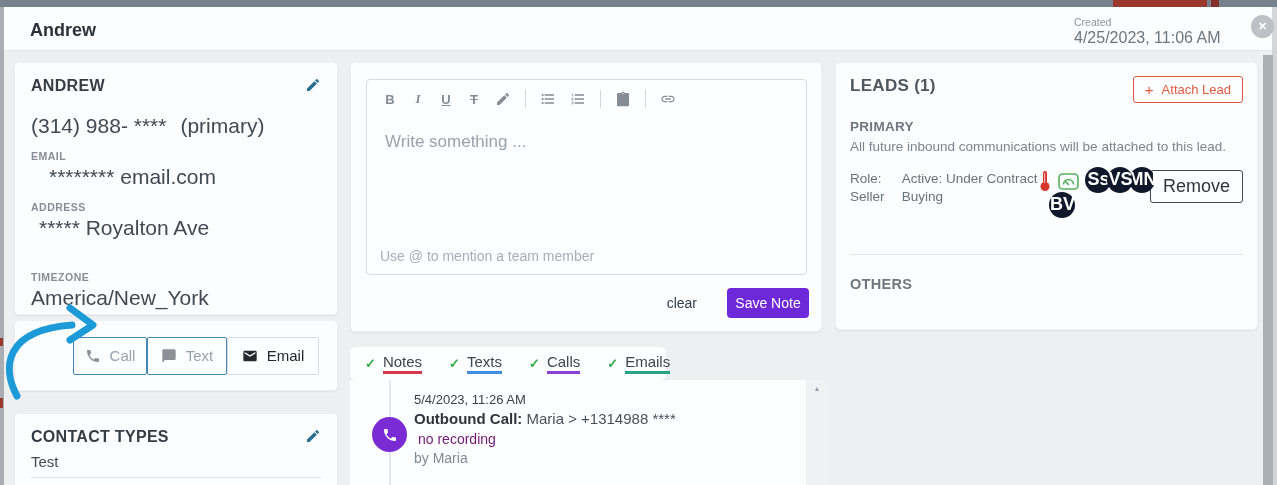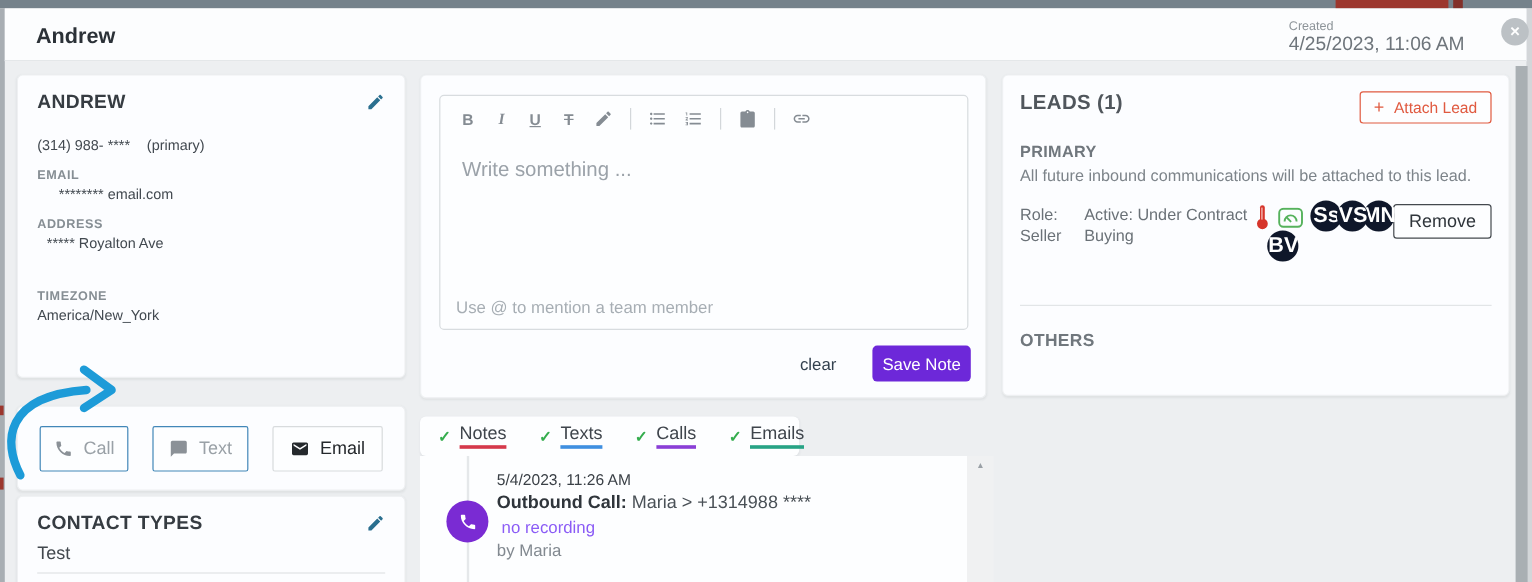--- a/index.html
+++ b/index.html
@@ -33,30 +33,30 @@
   .card { position:absolute; background:#fcfdff; border:1px solid #eef0f2; border-radius:5px;
           box-shadow:0 1px 2px rgba(40,50,60,.07); }
 
   
   #contact-card { left:14px; top:62px; width:324px; height:253px; padding:14px 16px; }
   .card-title-row { display:flex; justify-content:space-between; align-items:flex-start; }
   .card-title { font-size:16px; font-weight:bold; color:#363c42; letter-spacing:.3px; }
   .edit-pencil { width:16px; height:16px; fill:#2a6f8f; cursor:pointer; }
   .field { margin-top:12px; }
   .field-label { font-size:10.5px; font-weight:bold; color:#868e94; letter-spacing:.5px; }
-  .field-value { font-size:12px; color:#424950; margin-top:3px; }
+  .field-value { font-size:21px; color:#424950; margin-top:3px; }
   .indent-lg { padding-left:18px; }
   .indent-sm { padding-left:8px; }
   .mt-lg { margin-top:31px; }
   .mt-first { margin-top:19px; }
   .tag { margin-left:14px; }
 
   
-  #actions-card { left:14px; top:338px; width:324px; height:71px; padding:16px 18px;
-                  display:flex; justify-content:space-between; align-items:center; }
+  #actions-card { left:14px; top:320px; width:324px; height:71px; padding:16px 18px;
+                  display:flex; justify-content:flex-end; align-items:center; }
   .act-btn { height:38px; display:flex; align-items:center; justify-content:center; gap:9px;
              background:#fdfeff; border-radius:2px; font-size:15px; cursor:pointer; }
   .btn-blue { border:1px solid #4287b8; color:#9aa1a7; }
   .btn-gray { border:1px solid #d8dbdd; color:#24282c; }
   #call-btn { width:74px; } #text-btn { width:80px; } #email-btn { width:92px; }
   .act-icon { width:16px; height:16px; }
   .act-icon.gray { fill:#8b9197; } .act-icon.dark { fill:#25292d; }
 
   
   #types-card { left:14px; top:413px; width:324px; height:85px; padding:14px 16px; }
@@ -92,21 +92,21 @@
   
   #feed { position:absolute; left:350px; top:380px; width:456px; height:105px; background:#fdfeff; }
   .timeline { position:absolute; left:39px; top:0; bottom:0; width:2px; background:#e5e8ea; }
   .feed-circle { position:absolute; left:22px; top:37px; width:35px; height:35px; border-radius:50%;
                  background:#7a2bd3; display:flex; align-items:center; justify-content:center; }
   .feed-circle svg { width:16px; height:16px; fill:#ffffff; }
   .feed-entry { position:absolute; left:64px; top:11px; line-height:1.38; }
   .feed-date { font-size:13px; color:#3b4147; }
   .feed-line2 { font-size:15px; color:#4a5157; }
   .feed-type { font-weight:bold; color:#2f353b; }
-  .feed-detail { font-size:14px; color:#8b5cf6; margin-left:4px; }
+  .feed-detail { font-size:14px; color:#701a75; margin-left:4px; }
   .feed-author { font-size:14px; color:#828990; }
   .feed-scroll { position:absolute; left:806px; top:380px; width:22px; height:105px; background:#f0f1f2; }
   .scroll-up { position:absolute; left:0; top:5px; width:22px; text-align:center;
                font-size:7px; color:#9aa0a6; cursor:pointer; }
 
   
   #leads-card { left:835px; top:62px; width:423px; height:268px; padding:13px 14px; }
   .leads-title { font-size:17px; font-weight:bold; color:#50565c; letter-spacing:.3px; }
   .attach-btn { display:flex; align-items:center; gap:8px; padding:4px 11px; border:1px solid #e05a40;
                 border-radius:3px; color:#e05a40; background:#fdfeff; cursor:pointer; }
@@ -118,21 +118,21 @@
   .role-col { width:57px; } .status-col { width:152px; }
   .icon-cluster { position:relative; width:122px; height:52px; }
   .thermo { position:absolute; left:0; top:0; }
   .gauge { position:absolute; left:19px; top:3px; }
   .avatar { position:absolute; width:26px; height:26px; border-radius:50%; background:#0f172a;
             color:#ffffff; font-size:18px; font-weight:bold;
             display:flex; align-items:center; justify-content:center; }
   .av0 { left:46px; top:-3px; } .av1 { left:68px; top:-3px; z-index:2; } .av2 { left:90px; top:-3px; }
   .av3 { left:10px; top:22px; }
   .remove-btn { margin-left:auto; align-self:flex-start; padding:5px 12px; background:#fdfeff;
-                border:1.5px solid #44494e; border-radius:3px; font-size:15px; color:#2f353b; cursor:pointer; }
+                border:1.5px solid #44494e; border-radius:3px; font-size:18px; color:#2f353b; cursor:pointer; }
   .leads-divider { border-top:1px solid #e2e5e7; margin-top:32px; }
   .others-label { font-size:14.5px; font-weight:bold; color:#70777d; margin-top:21px; letter-spacing:.3px; }
 
   
   .annotation-arrow { position:absolute; left:0; top:302px; width:110px; height:100px; z-index:10; pointer-events:none; }
 </style>
 </head>
 <body>
 
 <div class="screen">

